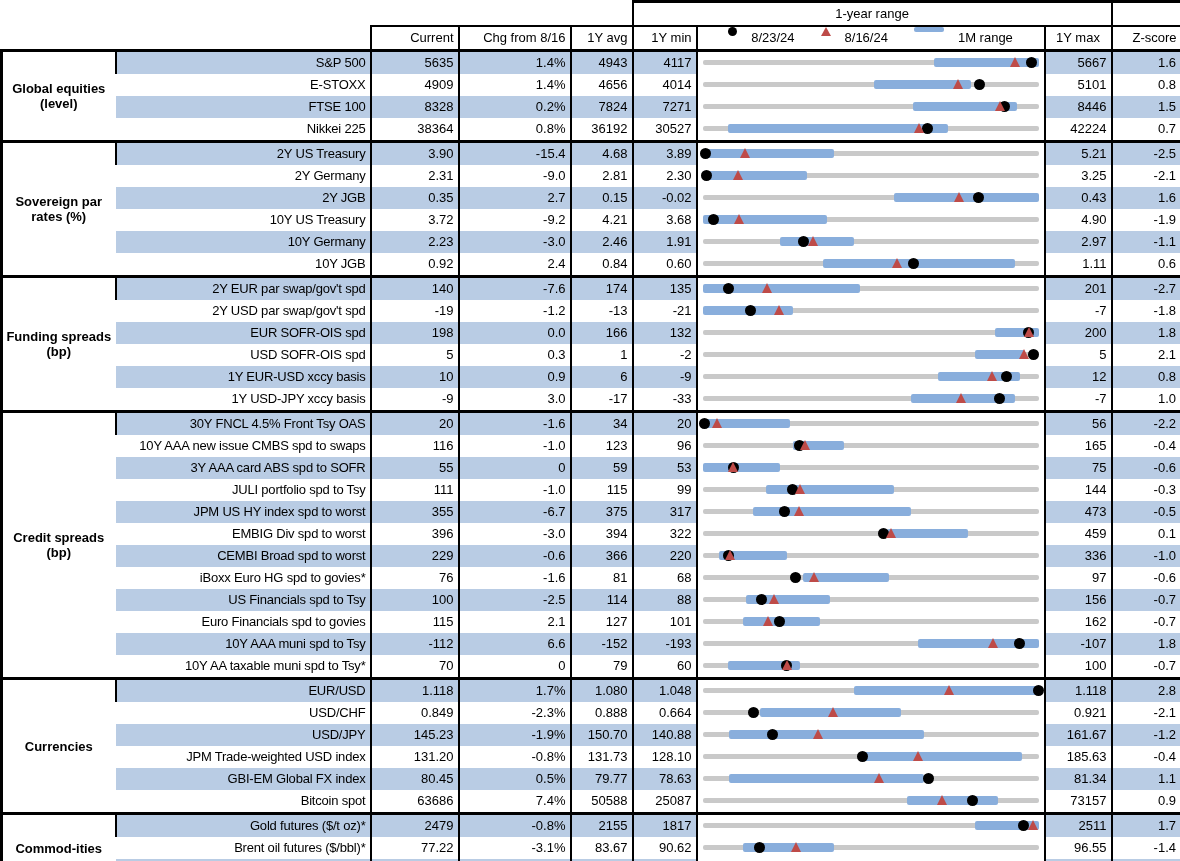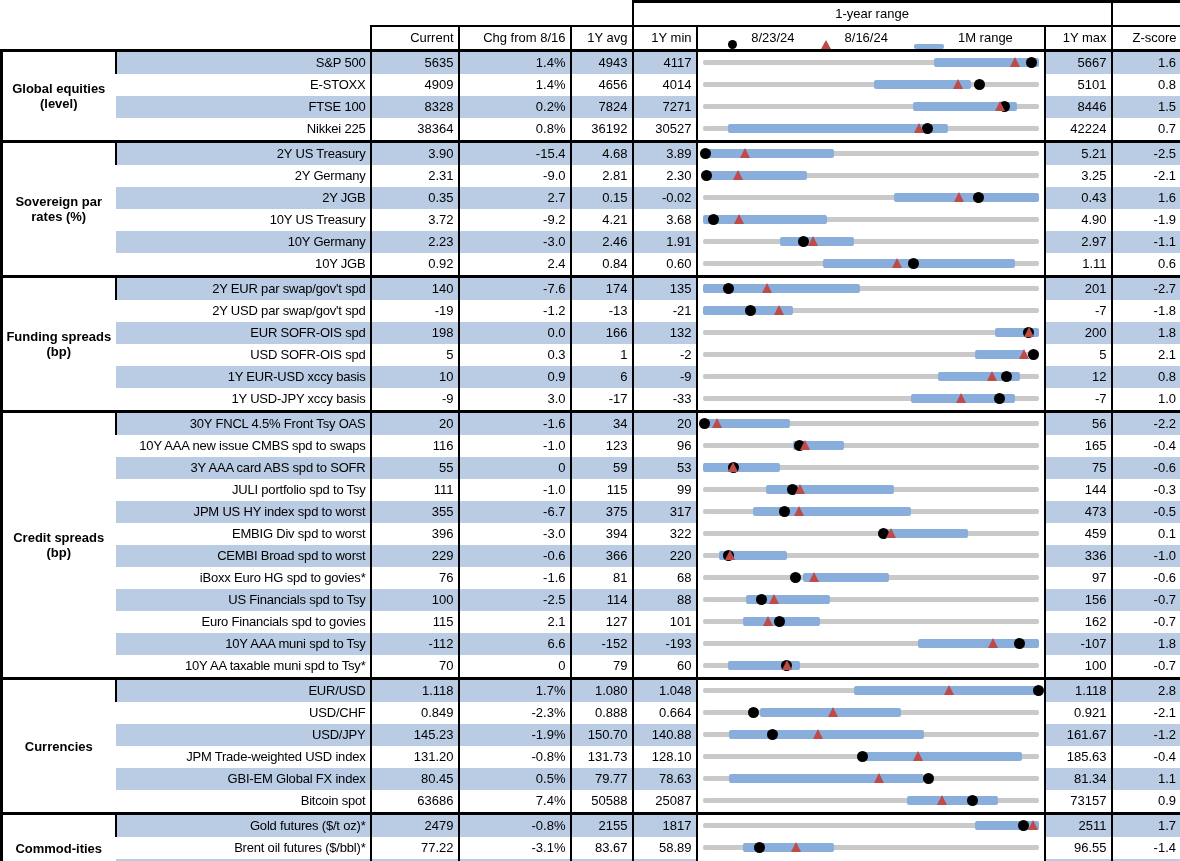--- a/index.html
+++ b/index.html
@@ -6,26 +6,26 @@
   .sheet{width:1180px;height:861px;overflow:hidden;background:#fff;}
   table#levels{
     border-collapse:collapse;table-layout:fixed;width:1180px;
     font-family:"Liberation Sans","DejaVu Sans",sans-serif;
     font-size:13px;color:#000;
   }
   td{padding:0 4px;height:22px;line-height:22px;white-space:nowrap;overflow:hidden;box-sizing:border-box;}
   
   td.nob{border:none;background:#fff;}
   td.colhead{border:2px solid #000;text-align:right;font-weight:normal;}
-  td.colhead.l{text-align:right;}
+  td.colhead.l{text-align:center;}
   td.range-title{border:2px solid #000;border-top:3px solid #000;text-align:center;}
   td.zempty{border:2px solid #000;border-top:3px solid #000;border-right:3px solid #000;}
   td.legend-cell{text-align:center;padding:0;}
   .leg-wrap{display:flex;justify-content:center;align-items:center;gap:26px;height:22px;}
-  .leg-item{display:flex;align-items:flex-end;gap:14px;}
+  .leg-item{display:flex;align-items:flex-start;gap:14px;}
   .leg-dot{width:9px;height:9px;border-radius:50%;background:#000;display:inline-block;}
   .leg-tri{width:0;height:0;border-left:5px solid transparent;border-right:5px solid transparent;border-bottom:9px solid #BE4B48;display:inline-block;}
   .leg-bar{width:30px;height:5px;background:#89AEDC;border-radius:2px;display:inline-block;}
   
   tbody.section{border:3px solid #000;}
   tbody.section td{border-left:2px solid #000;}
   tbody.section td:first-child{border-left:none;}
   td.group-cell{font-weight:bold;text-align:center;vertical-align:middle;line-height:15px;background:#fff;padding:0 2px;}
   td.name-cell{text-align:right;letter-spacing:-0.2px;padding-left:3px;}
   td.num-cell{text-align:right;}
@@ -712,21 +712,21 @@
             </div>
           </td>
           <td class="num-cell shade">2511</td>
           <td class="num-cell shade">1.7</td>
         </tr>
         <tr>
           <td class="name-cell">Brent oil futures ($/bbl)*</td>
           <td class="num-cell">77.22</td>
           <td class="num-cell">-3.1%</td>
           <td class="num-cell">83.67</td>
-          <td class="num-cell">58.89</td>
+          <td class="num-cell">90.62</td>
           <td class="chart-cell">
             <div class="chart">
               <div class="track"></div>
               <div class="rbar" style="left: 12%; width: 27%;"></div>
               <div class="dot" style="left: calc(17.1% - 5.5px);"></div>
               <div class="tri" style="left: calc(27.7% - 5px);"></div>
             </div>
           </td>
           <td class="num-cell">96.55</td>
           <td class="num-cell">-1.4</td>

